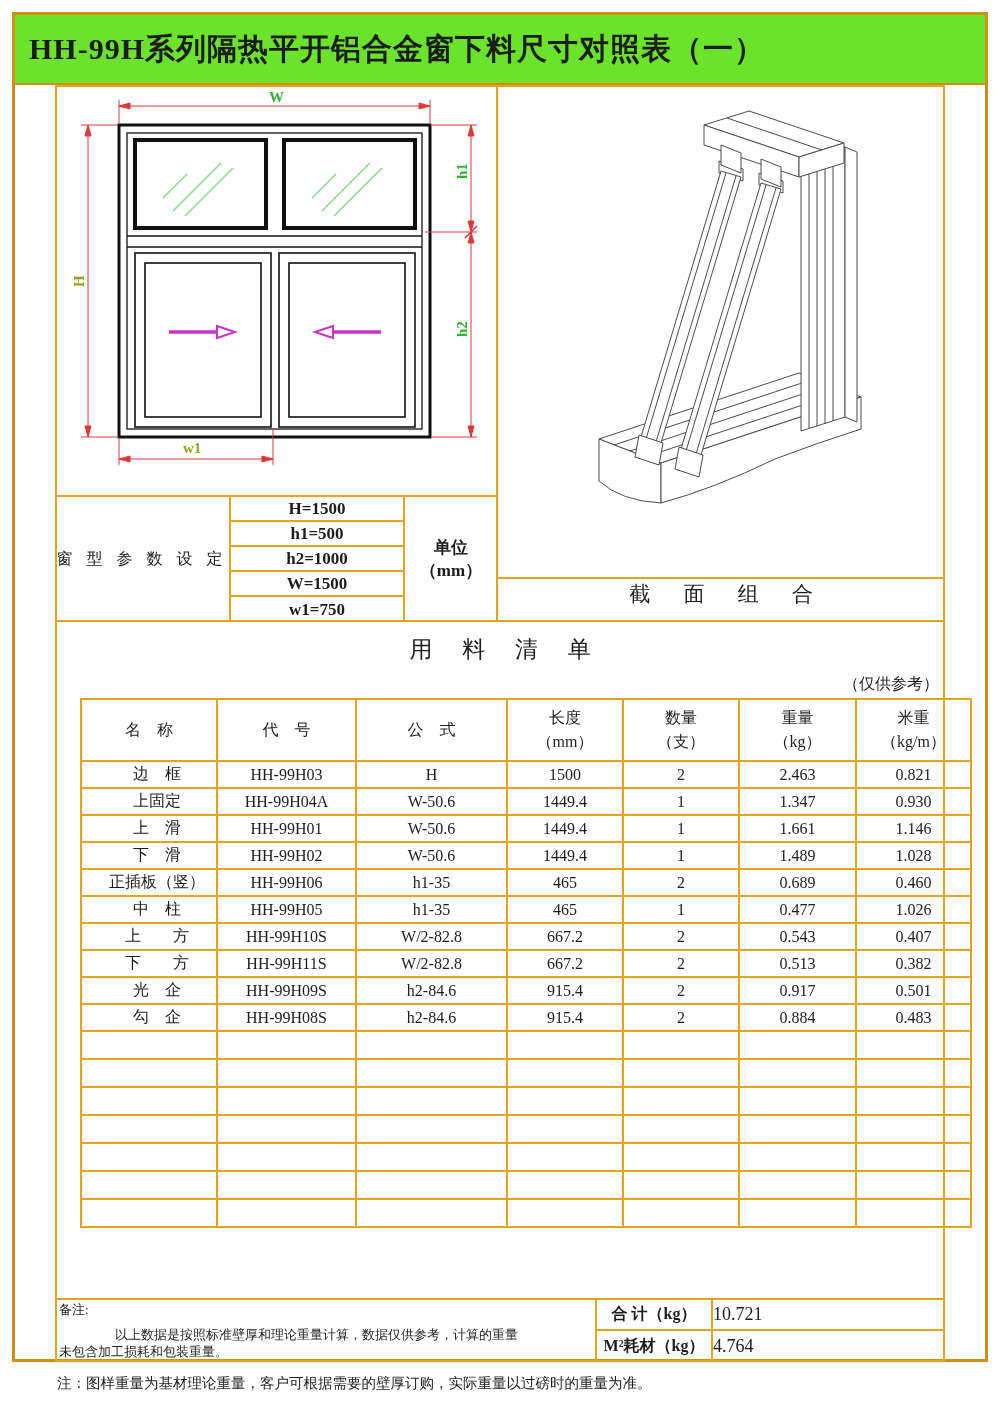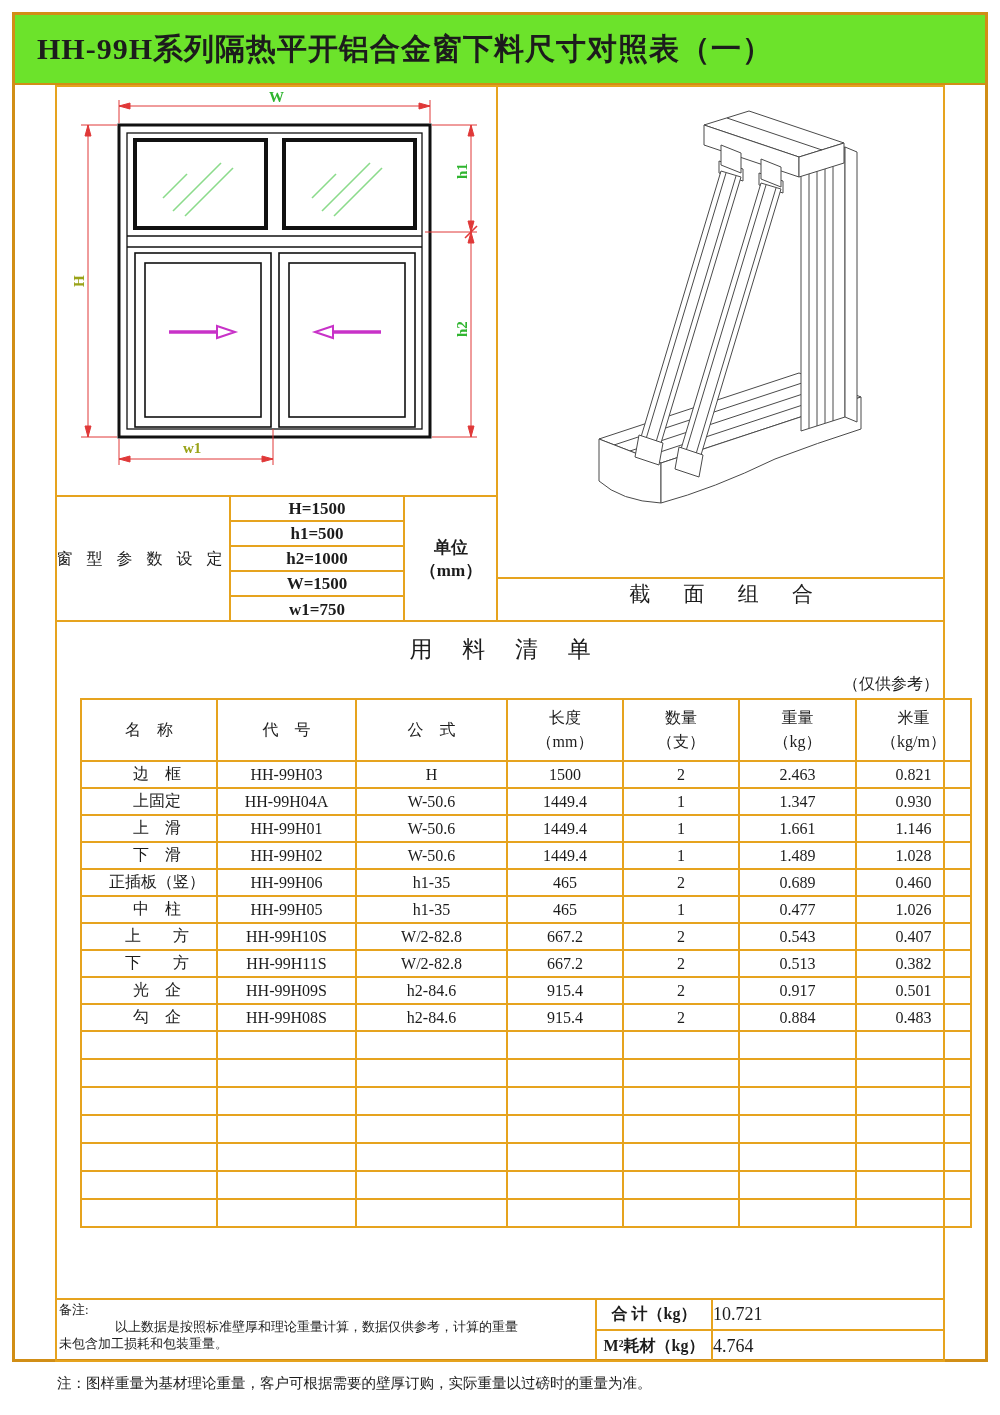--- a/index.html
+++ b/index.html
@@ -12,21 +12,21 @@
   html,body{background:#fff;}
   body{
     font-family:"Liberation Serif","DejaVu Serif",serif;
     color:var(--ink);
   }
   .page{position:relative;width:1000px;height:1415px;background:#fff;overflow:hidden;}
 
   
   .outer-frame{position:absolute;left:12px;top:12px;width:976px;height:1350px;border:3px solid var(--frame);}
   .title-bar{position:absolute;left:15px;top:15px;width:970px;height:70px;background:var(--green);border-bottom:2px solid var(--frame);
-    display:flex;align-items:center;padding-left:22px;}
+    display:flex;align-items:center;padding-left:14px;}
   .title-bar .t{font-size:30px;font-weight:bold;letter-spacing:1px;}
 
   
   .inner-box{position:absolute;left:55px;top:85px;width:890px;height:1277px;border:2px solid var(--line);}
 
   
   .vdivider{position:absolute;left:496px;top:87px;width:2px;height:533px;background:var(--line);}
   .hline622{position:absolute;left:56px;top:620px;width:888px;height:2px;background:var(--line);}
   .svg-abs{position:absolute;}
 
@@ -56,21 +56,21 @@
   table.bom th .hl{font-size:16px;line-height:1.5;}
   table.bom th .hl:empty{display:none;}
   table.bom td{height:27px;text-align:center;vertical-align:middle;}
   td.name{ text-align:left;padding-left:16px;white-space:pre;font-size:17px;}
   tr.er td{height:28px;}
 
   
   .footer{position:absolute;left:55px;top:1298px;width:890px;height:64px;border-top:2px solid var(--line);
     display:grid;grid-template-columns:542px 116px 232px;grid-template-rows:31px 31px;}
   .f-remark{grid-column:1;grid-row:1/3;border-right:2px solid var(--line);font-size:13px;line-height:1.3;padding:2px 14px 0 4px;}
-  .f-remark .r1{text-indent:56px;}
+  .f-remark .r1{text-indent:56px;margin-top:8px;}
   .f-cell{display:flex;align-items:center;border-bottom:2px solid var(--line);font-family:Liberation Serif, serif;}
   .f-cell.bb0{border-bottom:none;}
   .f-lab{justify-content:center;border-right:2px solid var(--line);font-size:16px;font-weight:bold;}
   .f-val{font-size:18px;}
 
   .bottom-note{position:absolute;left:57px;top:1374px;font-size:14.5px;}
 </style>
 </head>
 <body>
 

